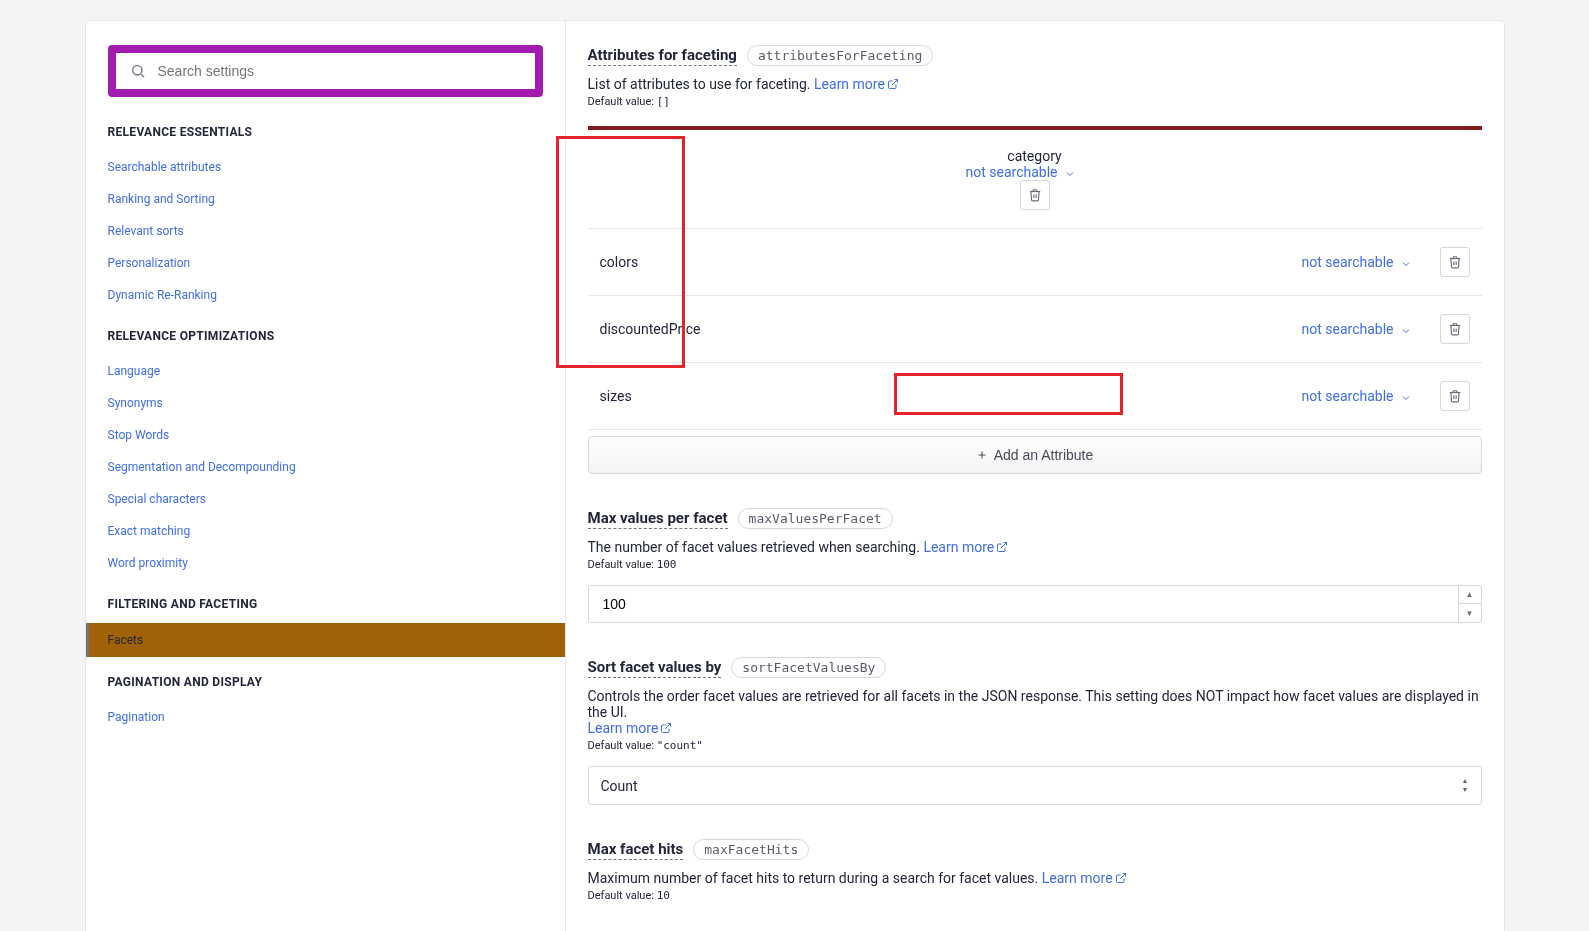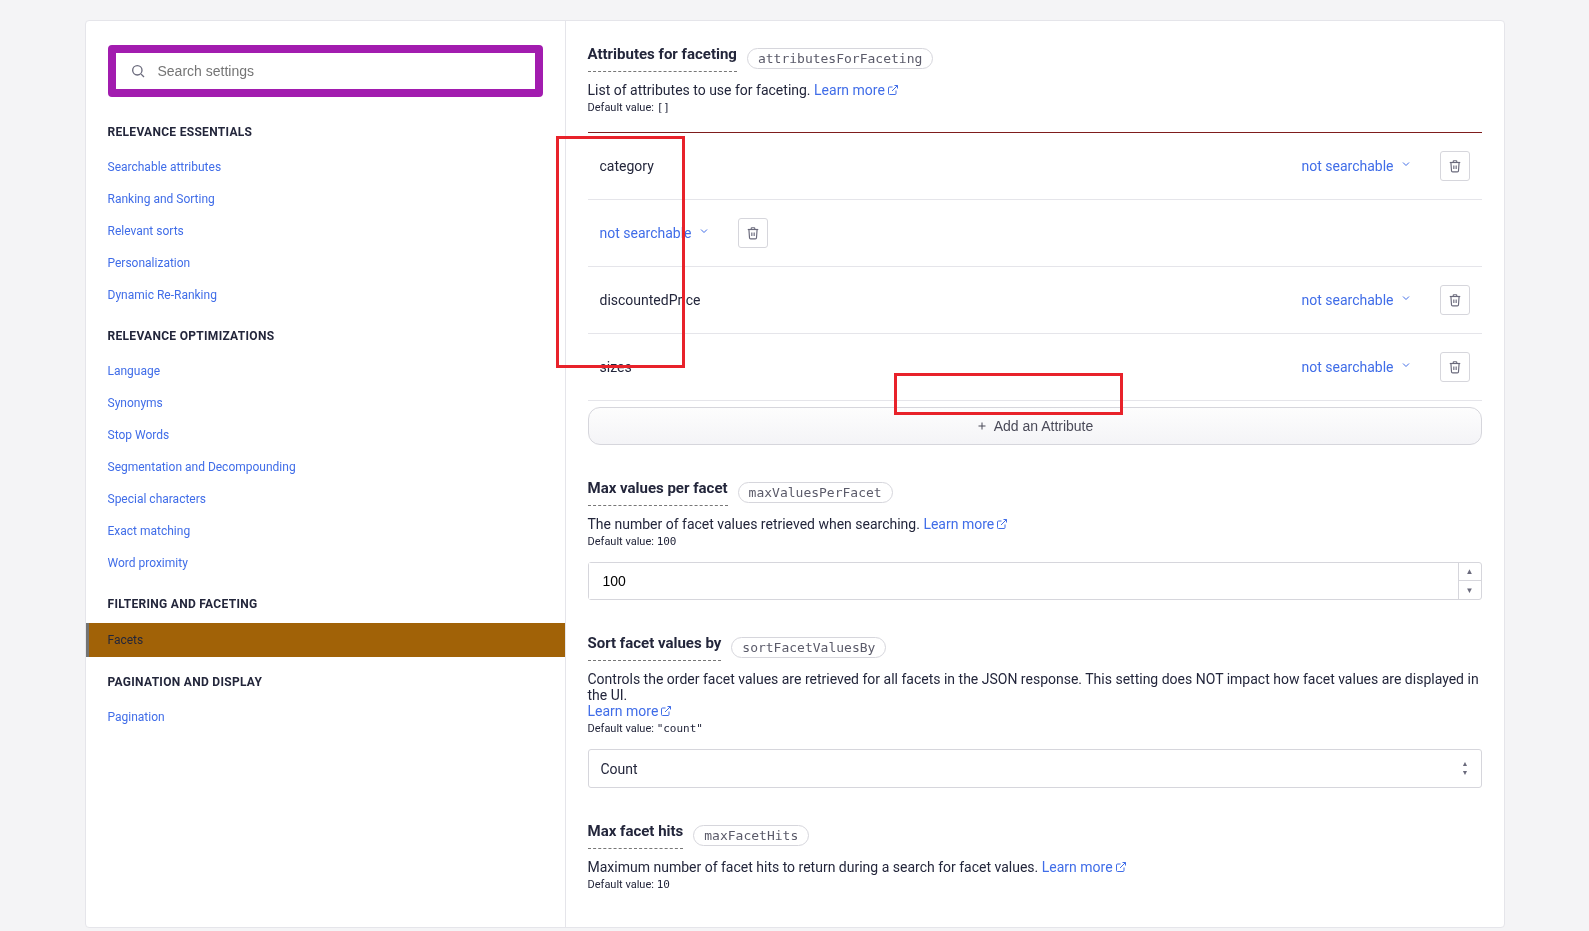--- a/index.html
+++ b/index.html
@@ -75,21 +75,21 @@
 .section-header {
   display: flex;
   align-items: center;
   gap: 10px;
   margin-bottom: 10px;
 }
 .section-title {
   font-size: 15px;
   font-weight: 700;
   border-bottom: 1px dashed #777;
-  padding-bottom: 8px;
+  padding-bottom: 1px;
 }
 .code-pill {
   font-family: ui-monospace, SFMono-Regular, Menlo, Consolas, monospace;
   font-size: 13px;
   color: #5b5b6a;
   border: 1px solid #d6d6dc;
   border-radius: 14px;
   padding: 2px 10px;
 }
 .section-desc {
@@ -107,27 +107,27 @@
 .default-line code {
   font-family: ui-monospace, SFMono-Regular, Menlo, Consolas, monospace;
 }
 .facet-list { margin-top: 18px; }
 .facet-row {
   display: flex;
   align-items: center;
   border-bottom: 1px solid #e5e5ea;
   padding: 18px 12px;
 }
-.facet-row:first-child { border-top: 1px solid #7f1d1d; }
+.facet-row:first-child { border-top: 4px solid #7f1d1d; flex-direction: column; }
 .facet-name { flex: 1; font-size: 14px; color: #23263b; }
 .facet-sel {
   color: #406de8;
   font-size: 14px;
   display: flex;
-  align-items: flex-start;
+  align-items: flex-end;
   gap: 6px;
   cursor: pointer;
   margin-right: 28px;
 }
 .icon-btn {
   width: 30px;
   height: 30px;
   border: 1px solid #d6d6dc;
   border-radius: 3px;
   background: #fff;
@@ -139,21 +139,21 @@
 .highlight-box-1 {
   position: absolute;
   border: 3px solid #e8222a;
   pointer-events: none;
 }
 .main { position: relative; }
 .add-btn {
   width: 100%;
   border: 1px solid #d6d6dc;
   background: linear-gradient(#fdfdfd, #f4f4f7);
-  border-radius: 12px;
+  border-radius: 4px;
   padding: 10px;
   font-size: 14px;
   color: #4a4a58;
   display: flex;
   align-items: center;
   justify-content: center;
   gap: 6px;
   cursor: pointer;
   margin-top: 6px;
 }
@@ -270,20 +270,21 @@
               <svg width="14" height="14" viewBox="0 0 24 24" fill="none" stroke="#6a6a7c" stroke-width="2">
                 <polyline points="3 6 5 6 21 6"></polyline>
                 <path d="M19 6l-1 14a2 2 0 0 1-2 2H8a2 2 0 0 1-2-2L5 6"></path>
                 <path d="M10 11v6"></path>
                 <path d="M14 11v6"></path>
                 <path d="M9 6V4a1 1 0 0 1 1-1h4a1 1 0 0 1 1 1v2"></path>
               </svg>
             </button>
           </div>
           <div class="facet-row">
+            <span class="facet-name">colors</span>
             <span class="facet-sel">
               <span>not searchable</span>
               <svg width="12" height="12" viewBox="0 0 24 24" fill="none" stroke="#406de8" stroke-width="2">
                 <polyline points="6 9 12 15 18 9"></polyline>
               </svg>
             </span>
             <button class="icon-btn">
               <svg width="14" height="14" viewBox="0 0 24 24" fill="none" stroke="#6a6a7c" stroke-width="2">
                 <polyline points="3 6 5 6 21 6"></polyline>
                 <path d="M19 6l-1 14a2 2 0 0 1-2 2H8a2 2 0 0 1-2-2L5 6"></path>

